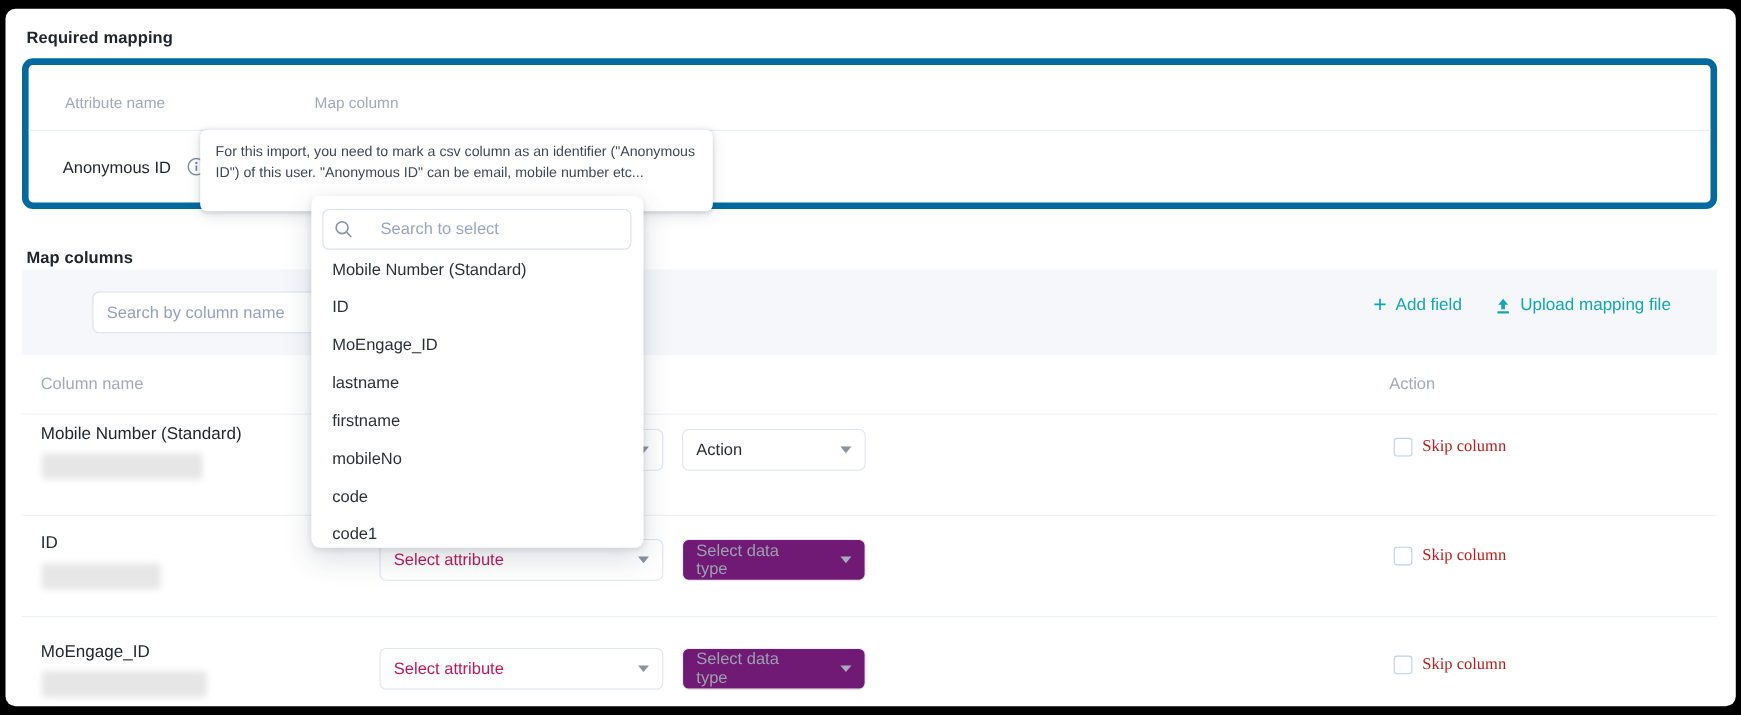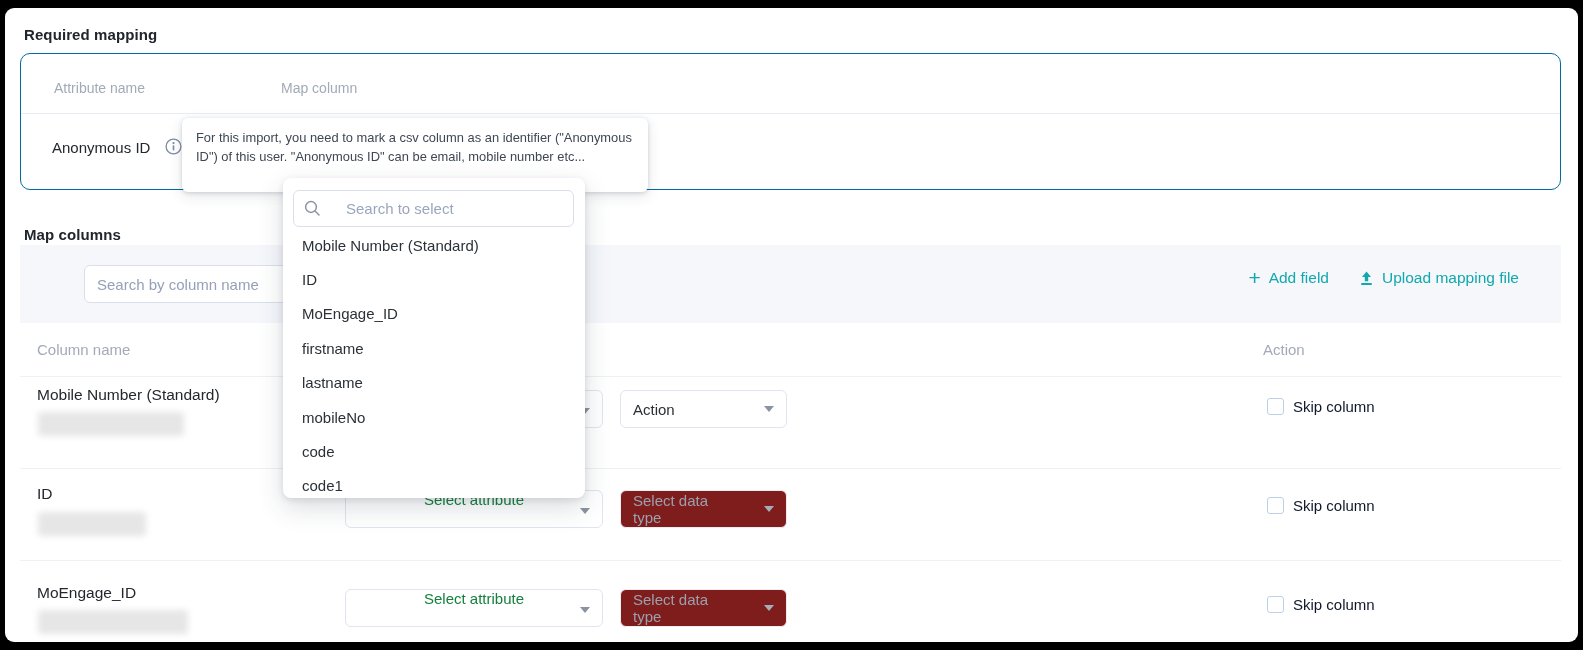--- a/index.html
+++ b/index.html
@@ -2,21 +2,21 @@
 <html><head>
 <meta charset="utf-8">
 <style>
   * { box-sizing: border-box; margin: 0; padding: 0; }
   html,body { width:1583px; height:650px; background:#000; font-family:"Liberation Sans", sans-serif; }
   .page { position:absolute; left:5px; top:8px; width:1573px; height:634px; background:#fff; border-radius:9px; overflow:hidden; }
 
   .section-title { position:absolute; font-size:15px; font-weight:bold; color:#21262c; letter-spacing:.1px; }
 
   
-  .req-card { position:absolute; left:15px; top:45px; width:1541px; height:137px; border:1px solid #0369a1; border-radius:10px; background:#fff; }
+  .req-card { position:absolute; left:15px; top:45px; width:1541px; height:137px; border:6px solid #0369a1; border-radius:10px; background:#fff; }
   .col-head { position:absolute; font-size:14px; color:#a2aab8; }
   .req-divider { position:absolute; left:0; top:59px; width:100%; height:1px; background:#e8edf4; }
   .attr-label { position:absolute; left:31px; top:85px; font-size:15px; color:#23282e; }
   .info-ic { position:absolute; left:144px; top:84px; width:17px; height:17px; }
 
   .map-sel { position:absolute; left:263px; top:75px; width:325px; height:42px; border:1.5px solid #14acb1; border-radius:8px; background:#fff; display:flex; align-items:center; padding:0 14px; }
   .caret-up-teal { margin-left:auto; width:0; height:0; border-left:6px solid transparent; border-right:6px solid transparent; border-bottom:7px solid #14acb1; }
 
   
   .tooltip { position:absolute; left:177px; top:110px; width:466px; min-height:74px; background:#fff; border-radius:6px; box-shadow:0 1px 4px rgba(40,50,70,.18), 0 4px 14px rgba(40,50,70,.12); padding:10px 14px; font-size:12.9px; line-height:1.5; color:#3e4754; z-index:5; }
@@ -39,30 +39,30 @@
 
   
   .thead-cell { position:absolute; font-size:15px; color:#a2aab8;text-align:right; }
   .hdiv { position:absolute; left:15px; width:1541px; height:1px; background:#edf0f5; }
 
   .cell-name { position:absolute; left:32px; font-size:15.5px; color:#23282e; }
   .blur-box { position:absolute; left:33px; height:24px; background:#e6e6e6; filter:blur(3px); border-radius:3px; }
 
   .sel { position:absolute; height:38px; border:1px solid #dfe4ef; border-radius:6px; background:#fff; display:flex; align-items:center; padding:0 12px; font-size:15px; }
   .sel .caret { margin-left:auto; width:0; height:0; border-left:5px solid transparent; border-right:5px solid transparent; border-top:6px solid #8b93a2; }
-  .sel.ph { color:#15803d;flex-direction:column; }
+  .sel.ph { color:#be185d; }
   .sel.val { color:#2a2f36; }
-  .sel.disabled { background:#7f1d1d; border-color:#ecedf2; color:#9aa1ad;gap:36px; }
+  .sel.disabled { background:#701a75; border-color:#ecedf2; color:#9aa1ad;gap:36px; }
   .sel.disabled .caret { border-top-color:#a6adba; }
   .attr-sel { left:340px; width:258px; }
   .dtype-sel { left:615px; width:167px; }
 
   .skip { position:absolute; left:1262px; display:flex; align-items:center; gap:9px; cursor:pointer; }
   .cb { width:17px; height:17px; border:1.5px solid #bcd0ea; border-radius:3px; background:#fff; flex:none; }
-  .skip-txt { font-size:15px; color:#0f172a; }
+  .skip-txt { font-size:15px; color:#b91c1c;font-family:Liberation Serif, serif; }
 </style>
 </head>
 <body>
 
 <div class="page">
 
   <div class="section-title" style="left:19px; top:18px;">Required mapping</div>
 
   <div class="req-card">
     <span class="col-head" style="left:33px; top:26px;">Attribute name</span>
@@ -90,22 +90,22 @@
       <svg width="17" height="17" viewBox="0 0 17 17">
         <circle cx="7" cy="7" r="5.4" fill="none" stroke="#8a94a6" stroke-width="1.5"></circle>
         <line x1="11" y1="11" x2="15" y2="15" stroke="#8a94a6" stroke-width="1.5" stroke-linecap="round"></line>
       </svg>
       <input type="text" placeholder="Search to select" style="">
     </div>
     <div class="opt-list">
       <div class="opt">Mobile Number (Standard)</div>
       <div class="opt">ID</div>
       <div class="opt">MoEngage_ID</div>
+      <div class="opt">lastname</div>
       <div class="opt">firstname</div>
-      <div class="opt">lastname</div>
       <div class="opt">mobileNo</div>
       <div class="opt">code</div>
       <div class="opt">code1</div>
     </div>
   </div>
 
   <div class="section-title" style="left:19px; top:206px;margin-top:12px;">Map columns</div>
 
   <div class="band">
     <input class="band-search" type="text" placeholder="Search by column name" style="">

